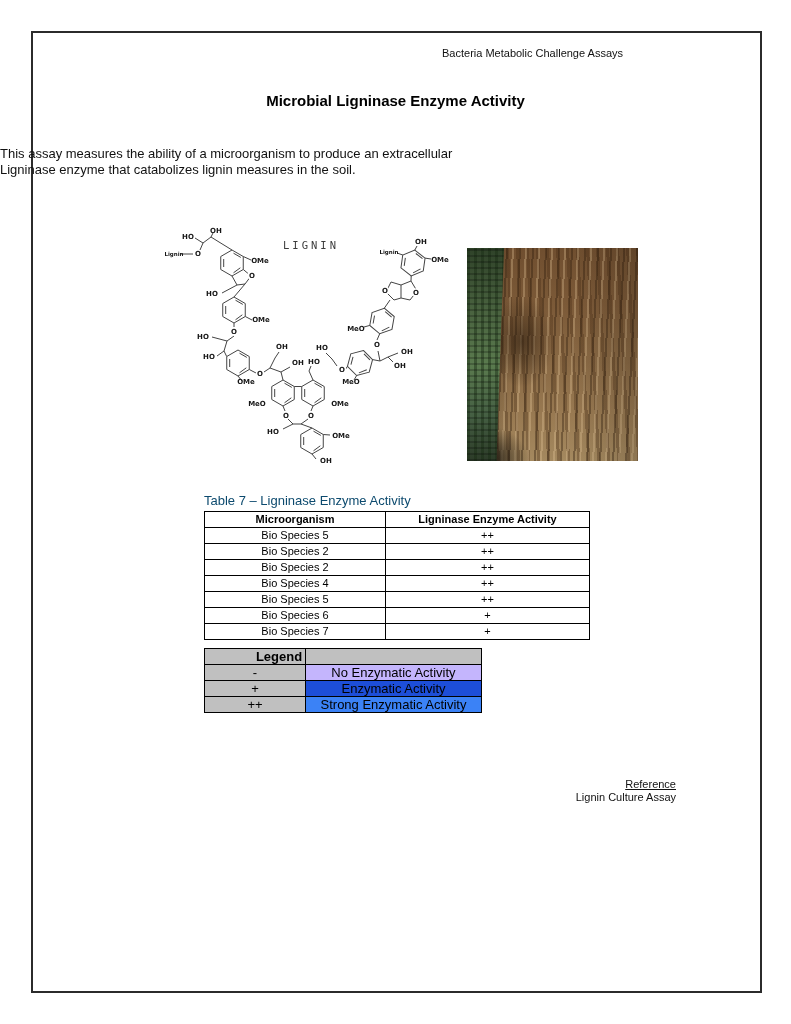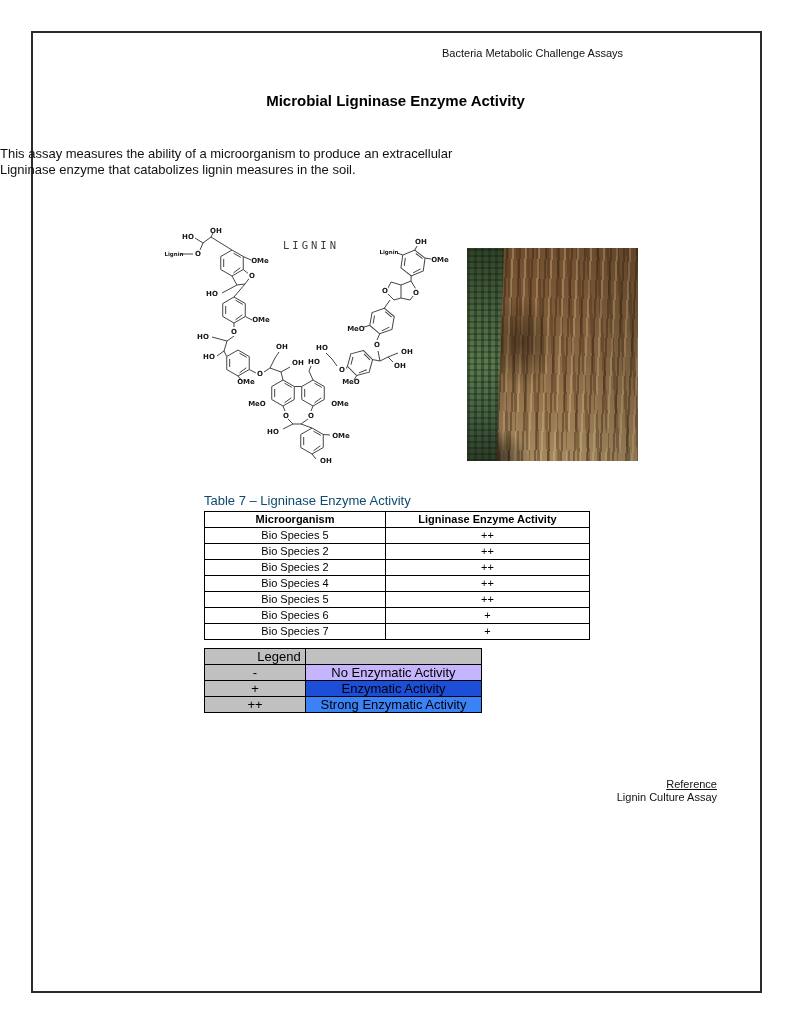--- a/index.html
+++ b/index.html
@@ -60,26 +60,26 @@
     border:1px solid #000;height:15px;padding:0;text-align:center;
     font-size:11px;line-height:15px;overflow:hidden;white-space:nowrap;
   }
   .main-table th{font-weight:bold;}
   .mt-c1{width:181px;} .mt-c2{width:204px;}
   .legend-table{position:absolute;left:204px;top:648px;width:277px;}
   .legend-table th,.legend-table td{
     border:1px solid #000;height:14.5px;padding:0;text-align:center;
     font-size:13px;line-height:15px;overflow:hidden;white-space:nowrap;
   }
-  .legend-table th{font-weight:normal;padding-left:48px;}
+  .legend-table th{font-weight:bold;padding-left:48px;}
   .lg-c1{width:101px;} .lg-c2{width:176px;}
   
   .reference{
     position:absolute;top:778px;left:0;width:676px;text-align:right;
-    font-size:11px;line-height:13px;color:#111;padding-left:41px;
+    font-size:11px;line-height:13px;color:#111;
   }
   .reference .ref-label{text-decoration:underline;}
 </style>
 </head>
 <body>
 
 <div class="page-frame"></div>
 
 <div class="running-header">Bacteria Metabolic Challenge Assays</div>
 

